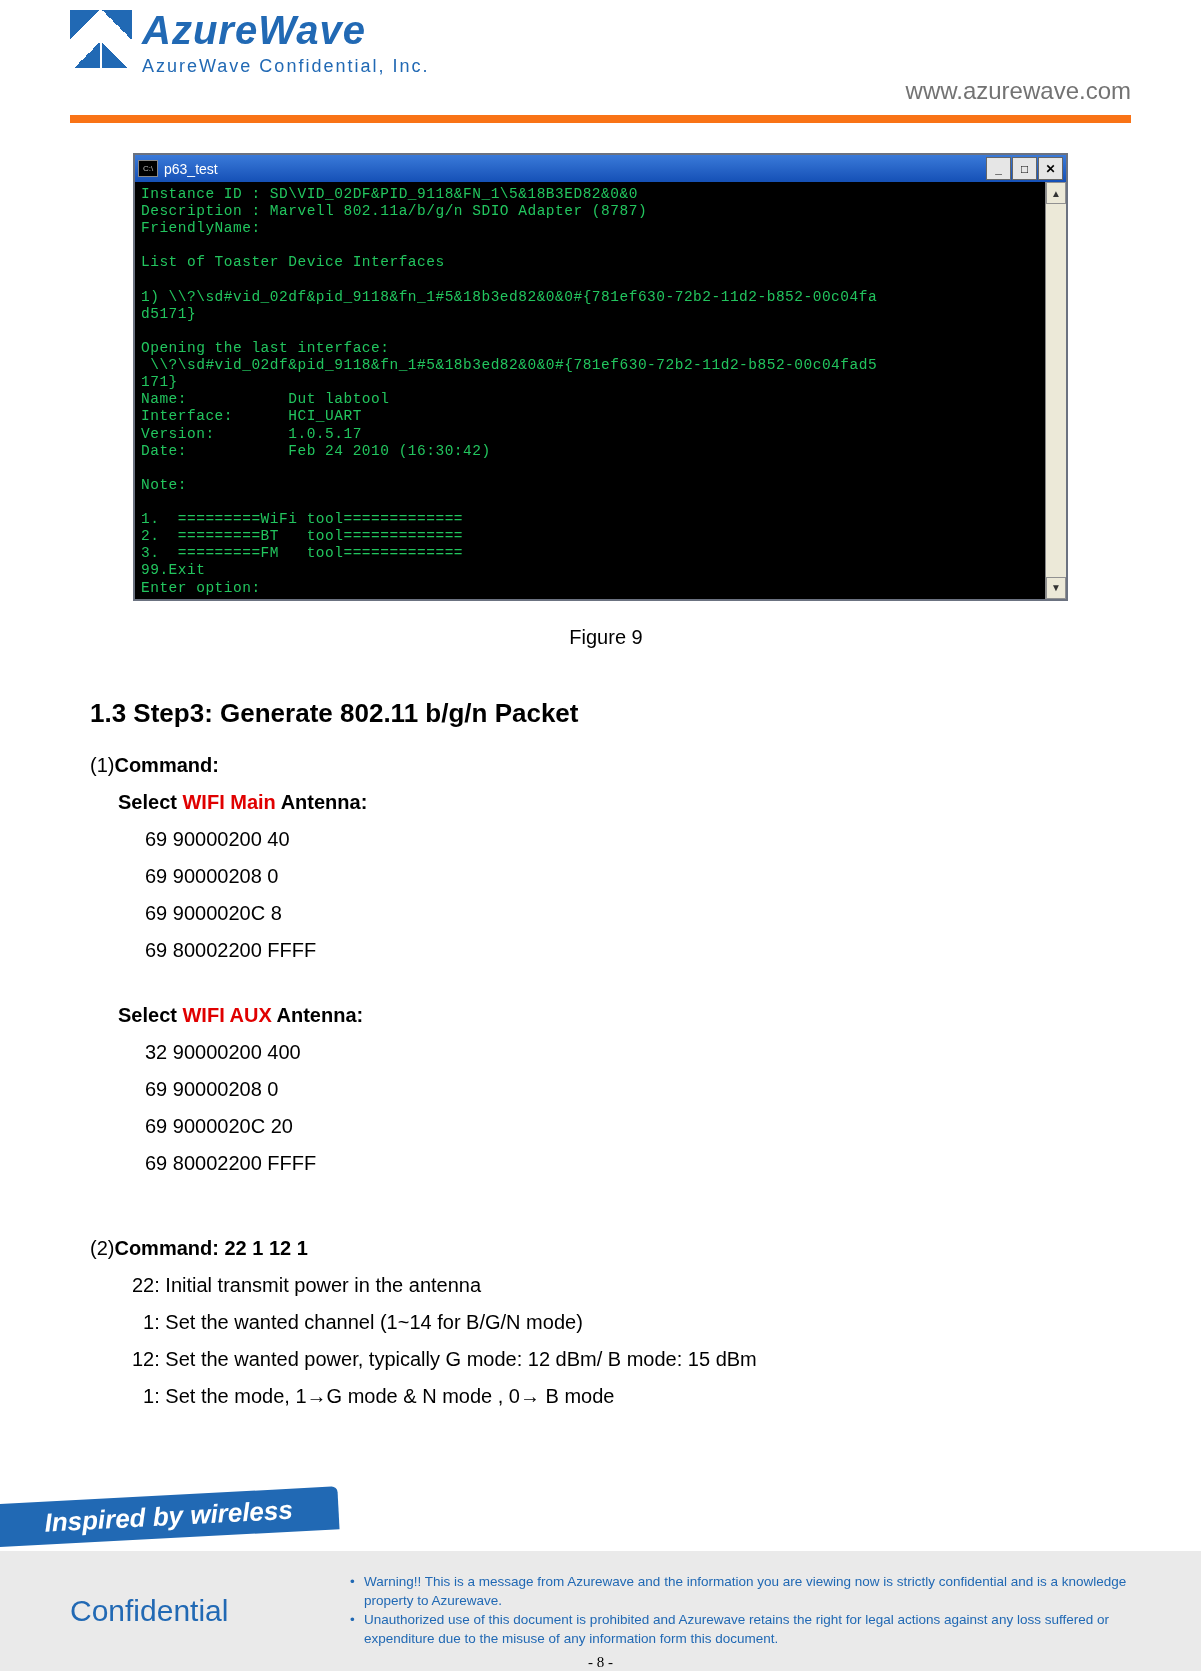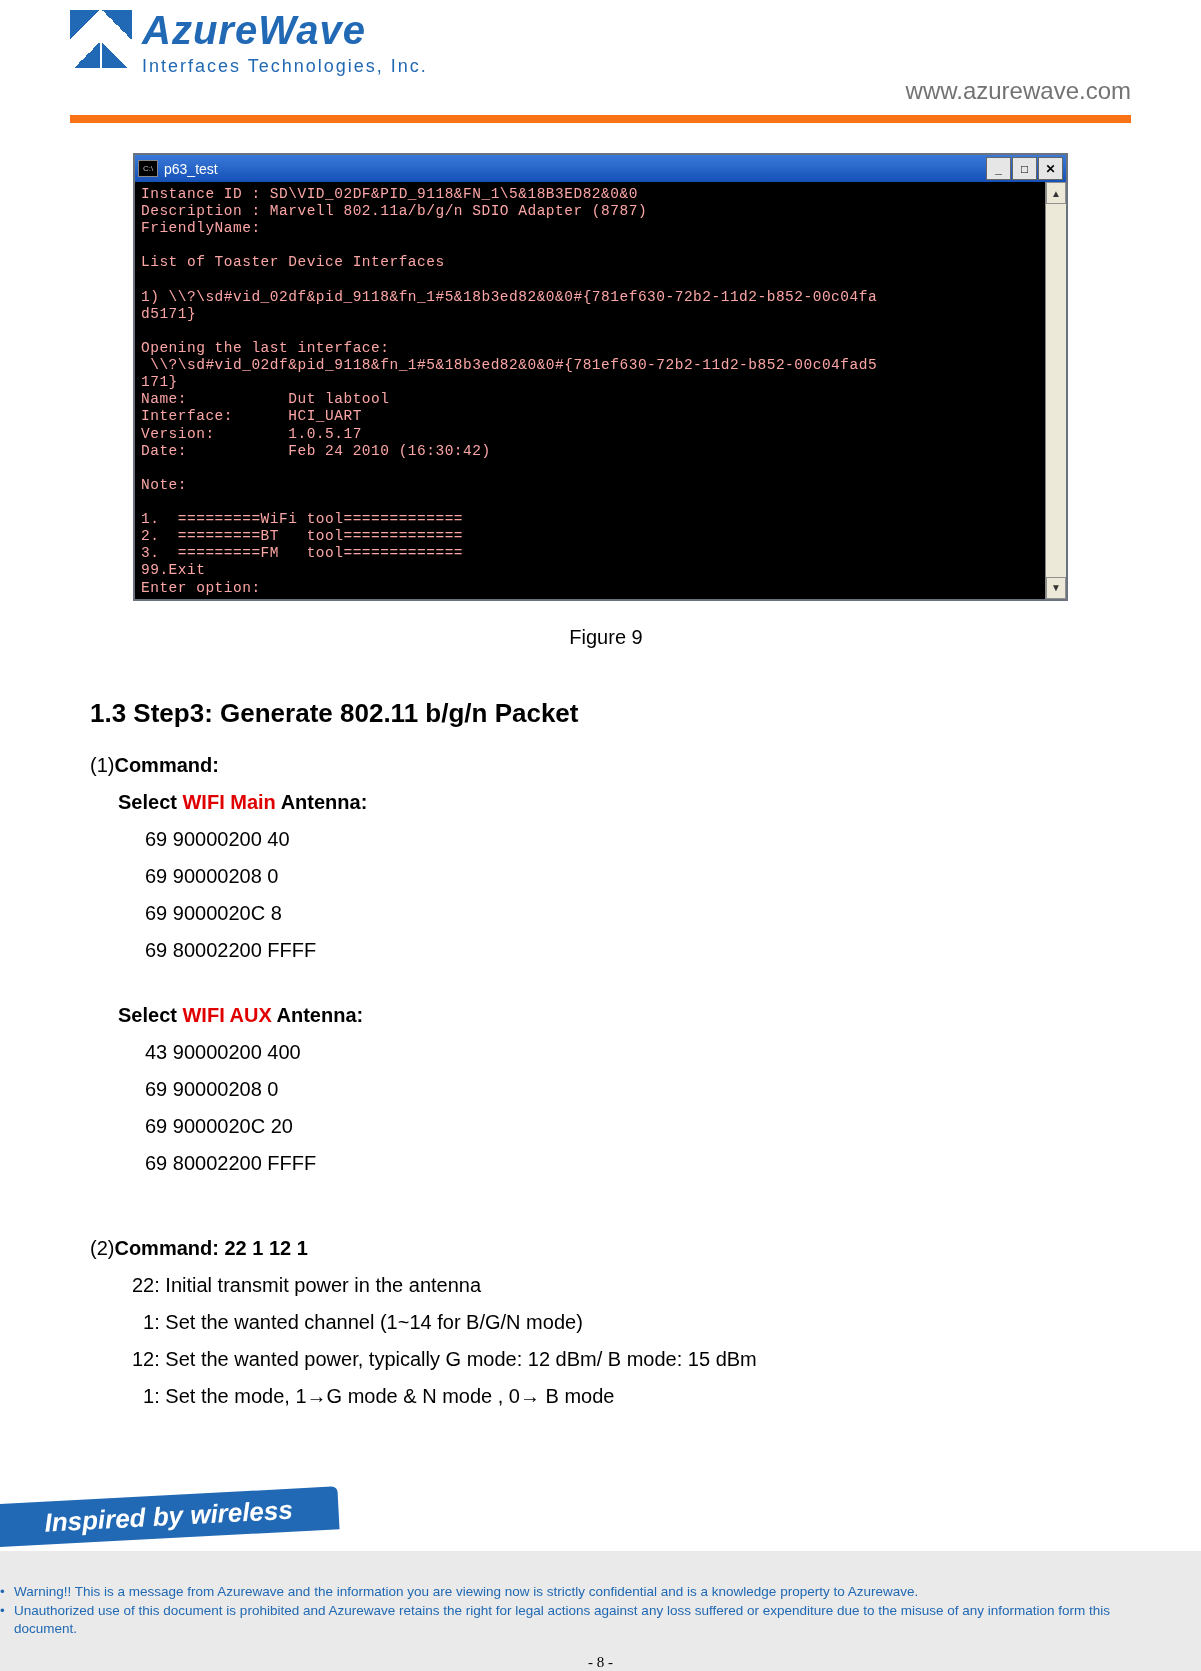--- a/index.html
+++ b/index.html
@@ -110,21 +110,21 @@
   }
   .console-body-wrap {
     display: flex;
     background: #000;
   }
   .console-body {
     flex: 1;
     padding: 4px 6px 2px 6px;
     font-family: "Lucida Console", "Courier New", monospace;
     font-size: 14.5px;
-    color: #fca5a5;
+    color: #22c55e;
     white-space: pre;
     line-height: 1.18;
     letter-spacing: 0.5px;
     overflow: hidden;
   }
   .scroll-track {
     width: 20px;
     background: #ece9d8;
     border-left: 1px solid #888;
     display: flex;
@@ -236,21 +236,21 @@
 </head>
 <body>
 
 <div class="page">
 
   <div class="header">
     <div class="logo-wrap">
       <div class="logo-mark"></div>
       <div class="logo-text">
         <div class="logo-title">AzureWave</div>
-        <div class="logo-sub">Interfaces  Technologies,  Inc.</div>
+        <div class="logo-sub">AzureWave  Confidential,  Inc.</div>
       </div>
     </div>
     <div class="header-url">www.azurewave.com</div>
   </div>
 
   <div class="console-frame">
     <div class="title-bar">
       <div class="title-icon">C:\</div>
       <div class="title-text">p63_test</div>
       <div class="title-spacer"></div>
@@ -304,37 +304,38 @@
     <div class="indent2">69 90000200 40</div>
     <div class="indent2">69 90000208 0</div>
     <div class="indent2">69 9000020C 8</div>
     <div class="indent2">69 80002200 FFFF</div>
 
     <div class="spacer-md"></div>
 
     <div class="indent1 cmd-label">
       <span>Select </span><span class="red">WIFI AUX</span><span> Antenna:</span>
     </div>
-    <div class="indent2">43 90000200 400</div>
+    <div class="indent2">32 90000200 400</div>
     <div class="indent2">69 90000208 0</div>
     <div class="indent2">69 9000020C 20</div>
     <div class="indent2">69 80002200 FFFF</div>
 
     <div class="spacer-lg"></div>
 
     <div><span>(2)</span><span class="cmd-label">Command: 22 1 12 1</span></div>
     <div class="indent-desc" style="white-space:pre">22: Initial transmit power in the antenna</div>
     <div class="indent-desc" style="white-space:pre">  1: Set the wanted channel (1~14 for B/G/N mode)</div>
     <div class="indent-desc" style="white-space:pre">12: Set the wanted power, typically G mode: 12 dBm/ B mode: 15 dBm</div>
     <div class="indent-desc" style="white-space:pre">  1: Set the mode, 1→G mode &amp; N mode , 0→ B mode</div>
   </div>
 
   <div class="footer">
     <div class="tagline-band">Inspired by wireless</div>
     <div class="footer-inner">
+      <div class="confidential">Confidential</div>
       <div class="warnings">
         <div class="bullet">
             <div class="dot">•</div>
             <div>Warning!! This is a message from Azurewave and the information you are viewing now is strictly confidential and is a knowledge property to Azurewave.</div>
           </div>
         <div class="bullet">
             <div class="dot">•</div>
             <div>Unauthorized use of this document is prohibited and Azurewave retains the right for legal actions against any loss suffered or expenditure due to the misuse of any information form this document.</div>
           </div>
       </div>

